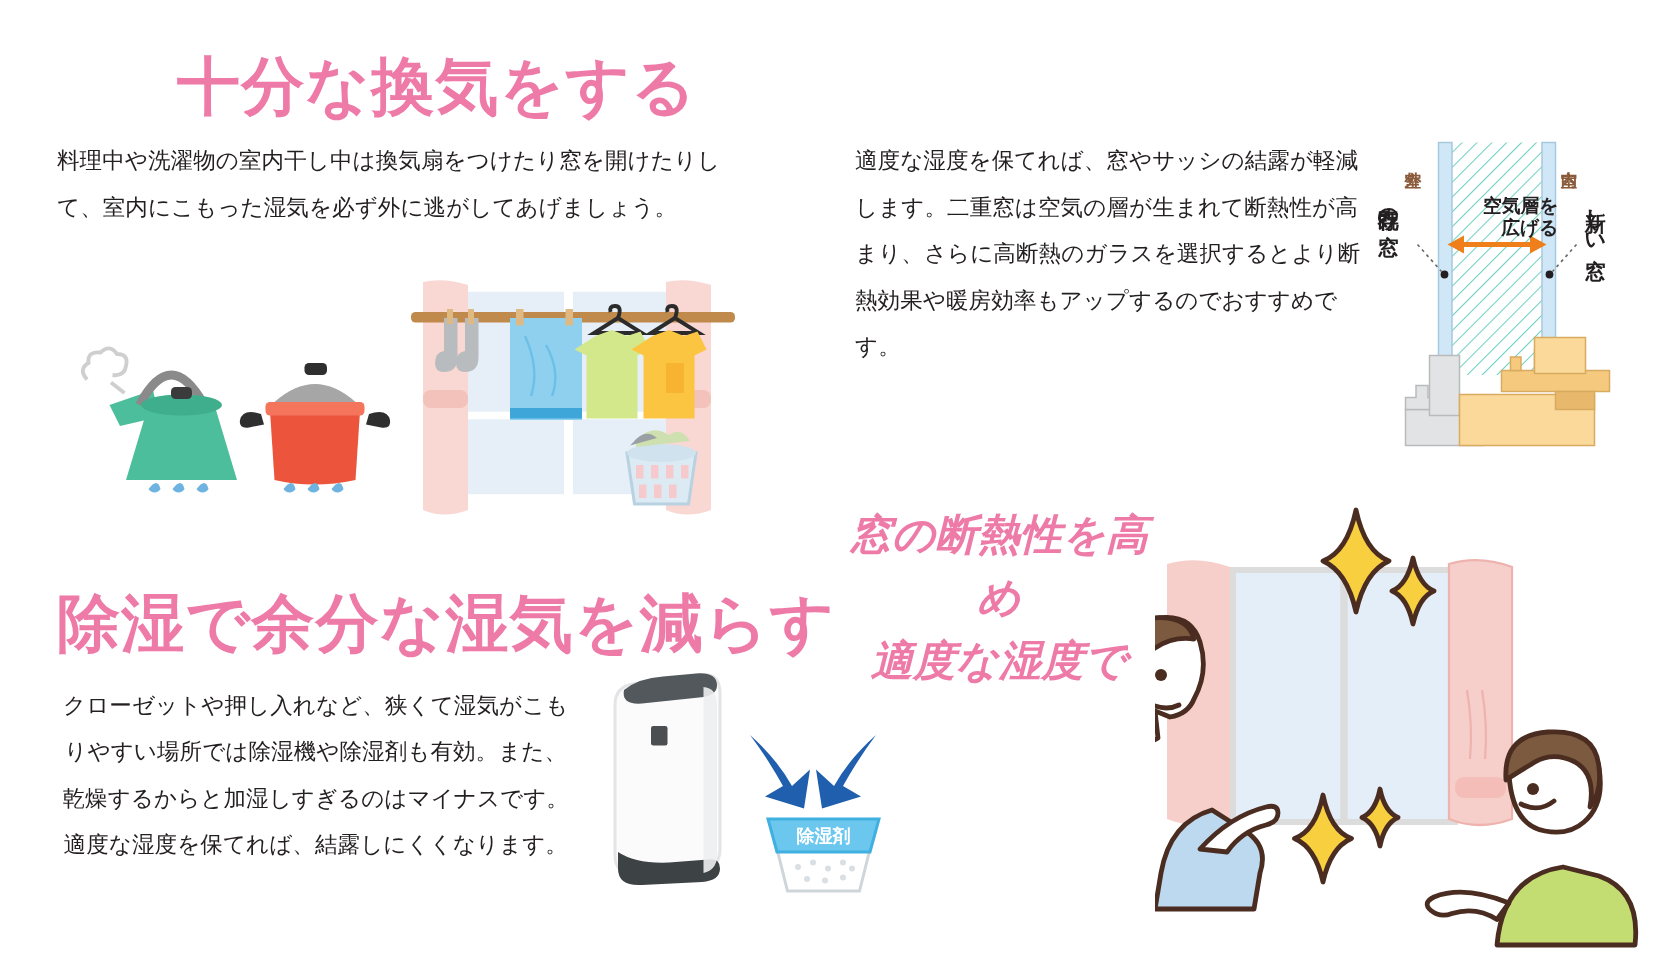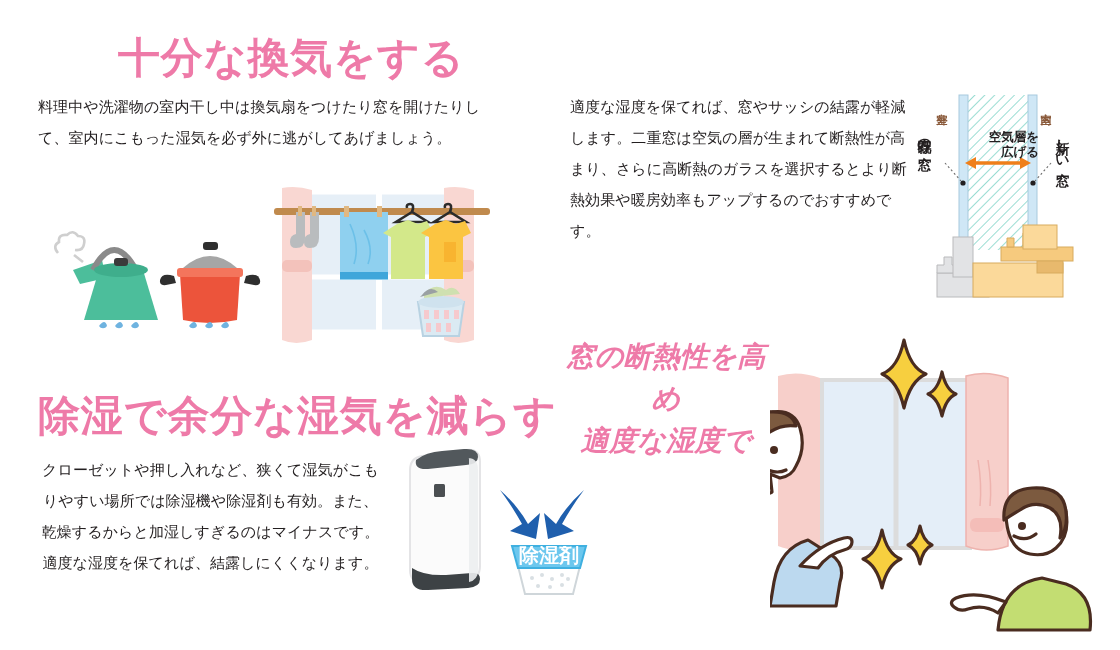--- a/index.html
+++ b/index.html
@@ -238,21 +238,21 @@
         <circle cx="150" cy="133" r="2"></circle>
       <circle cx="160" cy="137" r="2"></circle>
         <circle cx="170" cy="133" r="2"></circle>
       <circle cx="146" cy="144" r="2"></circle>
         <circle cx="158" cy="145" r="2"></circle>
       <circle cx="170" cy="143" r="2"></circle>
         <circle cx="176" cy="137" r="2"></circle>
     </g>
     <path d="M120 104 l74 0 l-6 22 l-62 0 Z" fill="#6cc7ee" stroke="#3fb0e0" stroke-width="2"></path>
     <foreignObject x="122" y="104" width="70" height="22">
-      <div xmlns="http://www.w3.org/1999/xhtml" style="font-size:20px;font-weight:700;color:#ffffff;text-align:center;line-height:22px;font-family:Liberation Mono, monospace;">除湿剤</div>
+      <div xmlns="http://www.w3.org/1999/xhtml" style="font-size:12px;font-weight:700;color:#ffffff;text-align:center;line-height:22px;font-family:Liberation Sans, sans-serif;">除湿剤</div>
     </foreignObject>
   </svg>
 
   <div id="sec4-catch">
     <div>窓の断熱性を高め</div>
     <div>適度な湿度で</div>
   </div>
 
   <svg class="art" id="art-people" viewBox="0 0 350 310">
 

